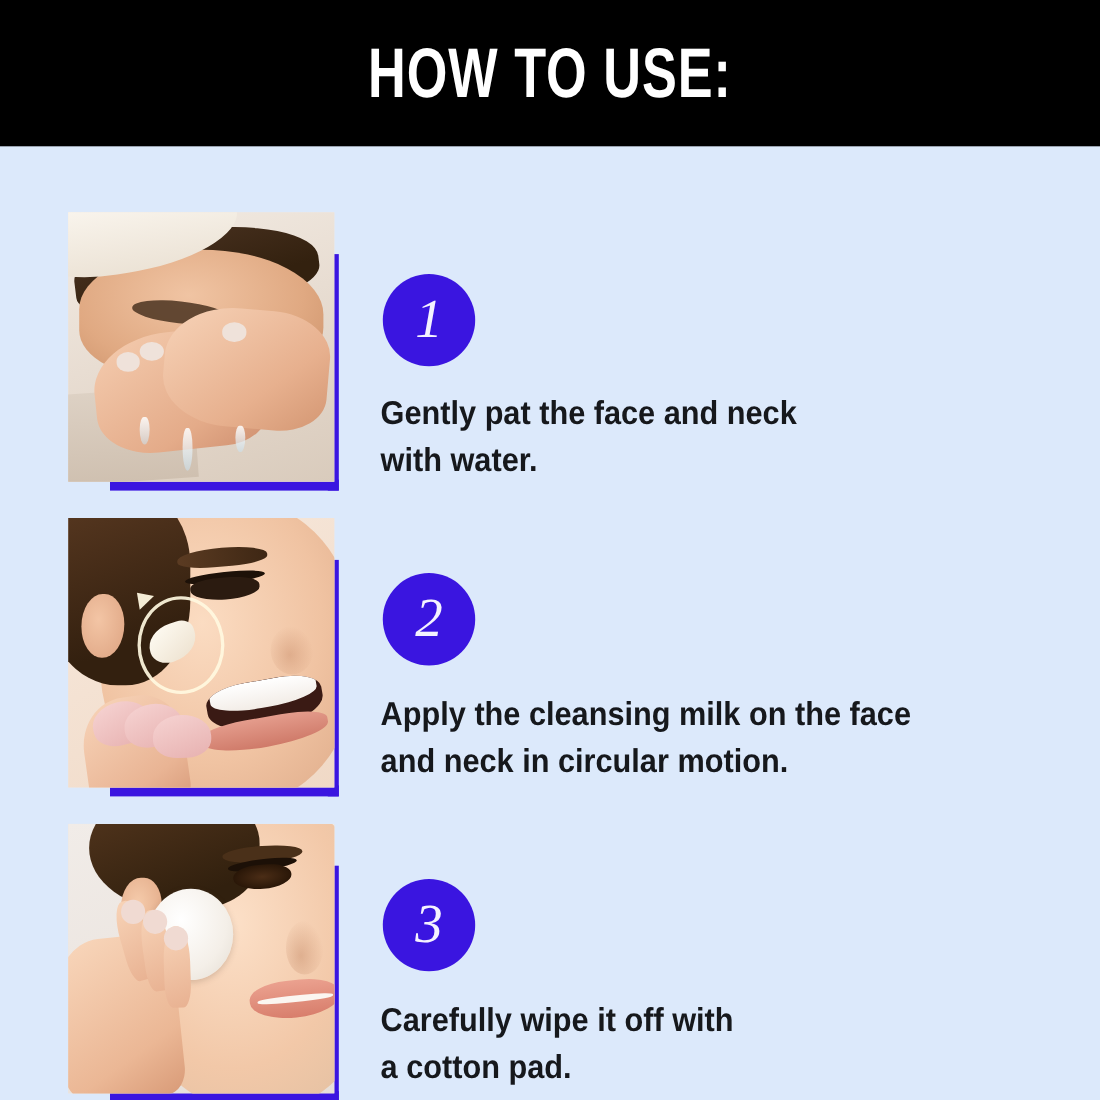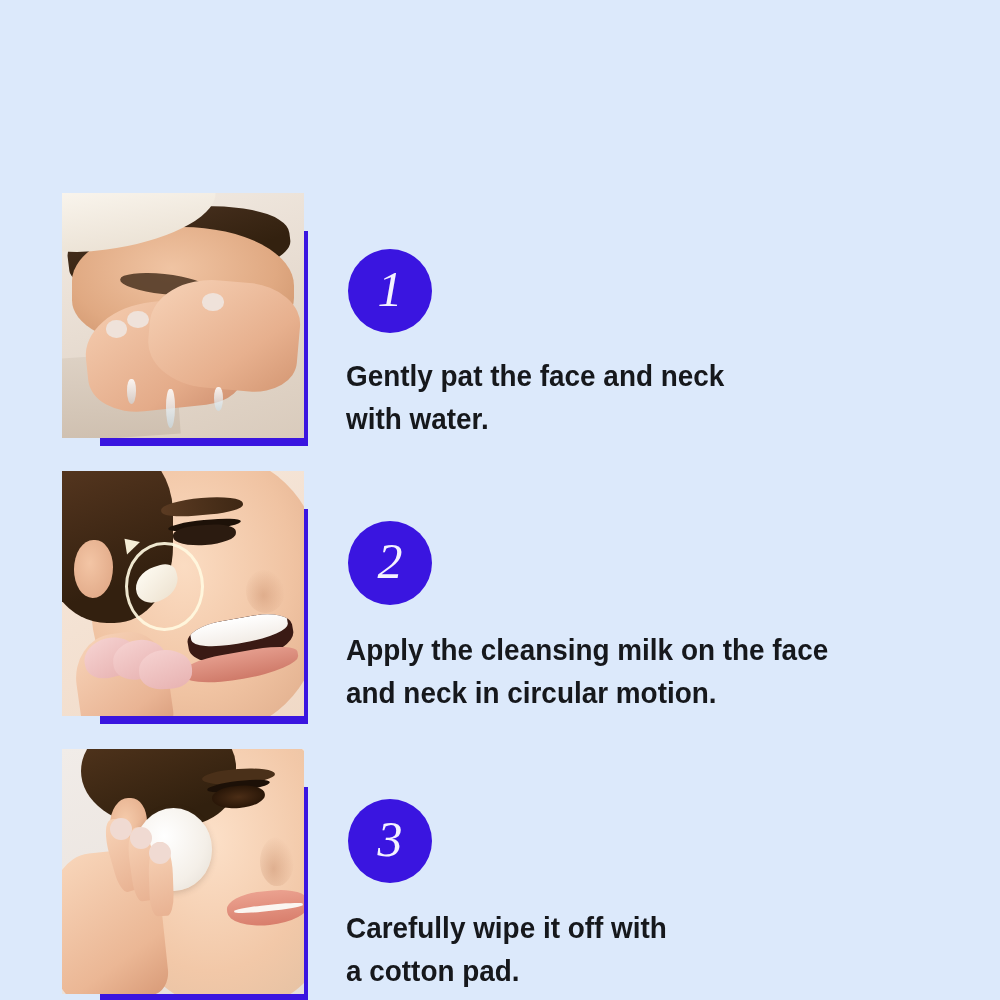--- a/index.html
+++ b/index.html
@@ -379,20 +379,23 @@
   }
   .caption-1 { top: 200px; }
   .caption-2 { top: 196px; }
   .caption-3 { top: 196px; }
 </style>
 </head>
 <body>
 
 <div class="poster">
 
+  <div class="header-band">
+    <div class="header-title">HOW TO USE:</div>
+  </div>
 
   <div class="steps">
 
     <div class="step step-1">
       <div class="photo-wrap">
         <div class="photo-frame-edge-right"></div>
         <div class="photo-frame-edge-bottom"></div>
         <div class="photo">
           <div class="i1-bg"></div>
           <div class="i1-counter"></div>

